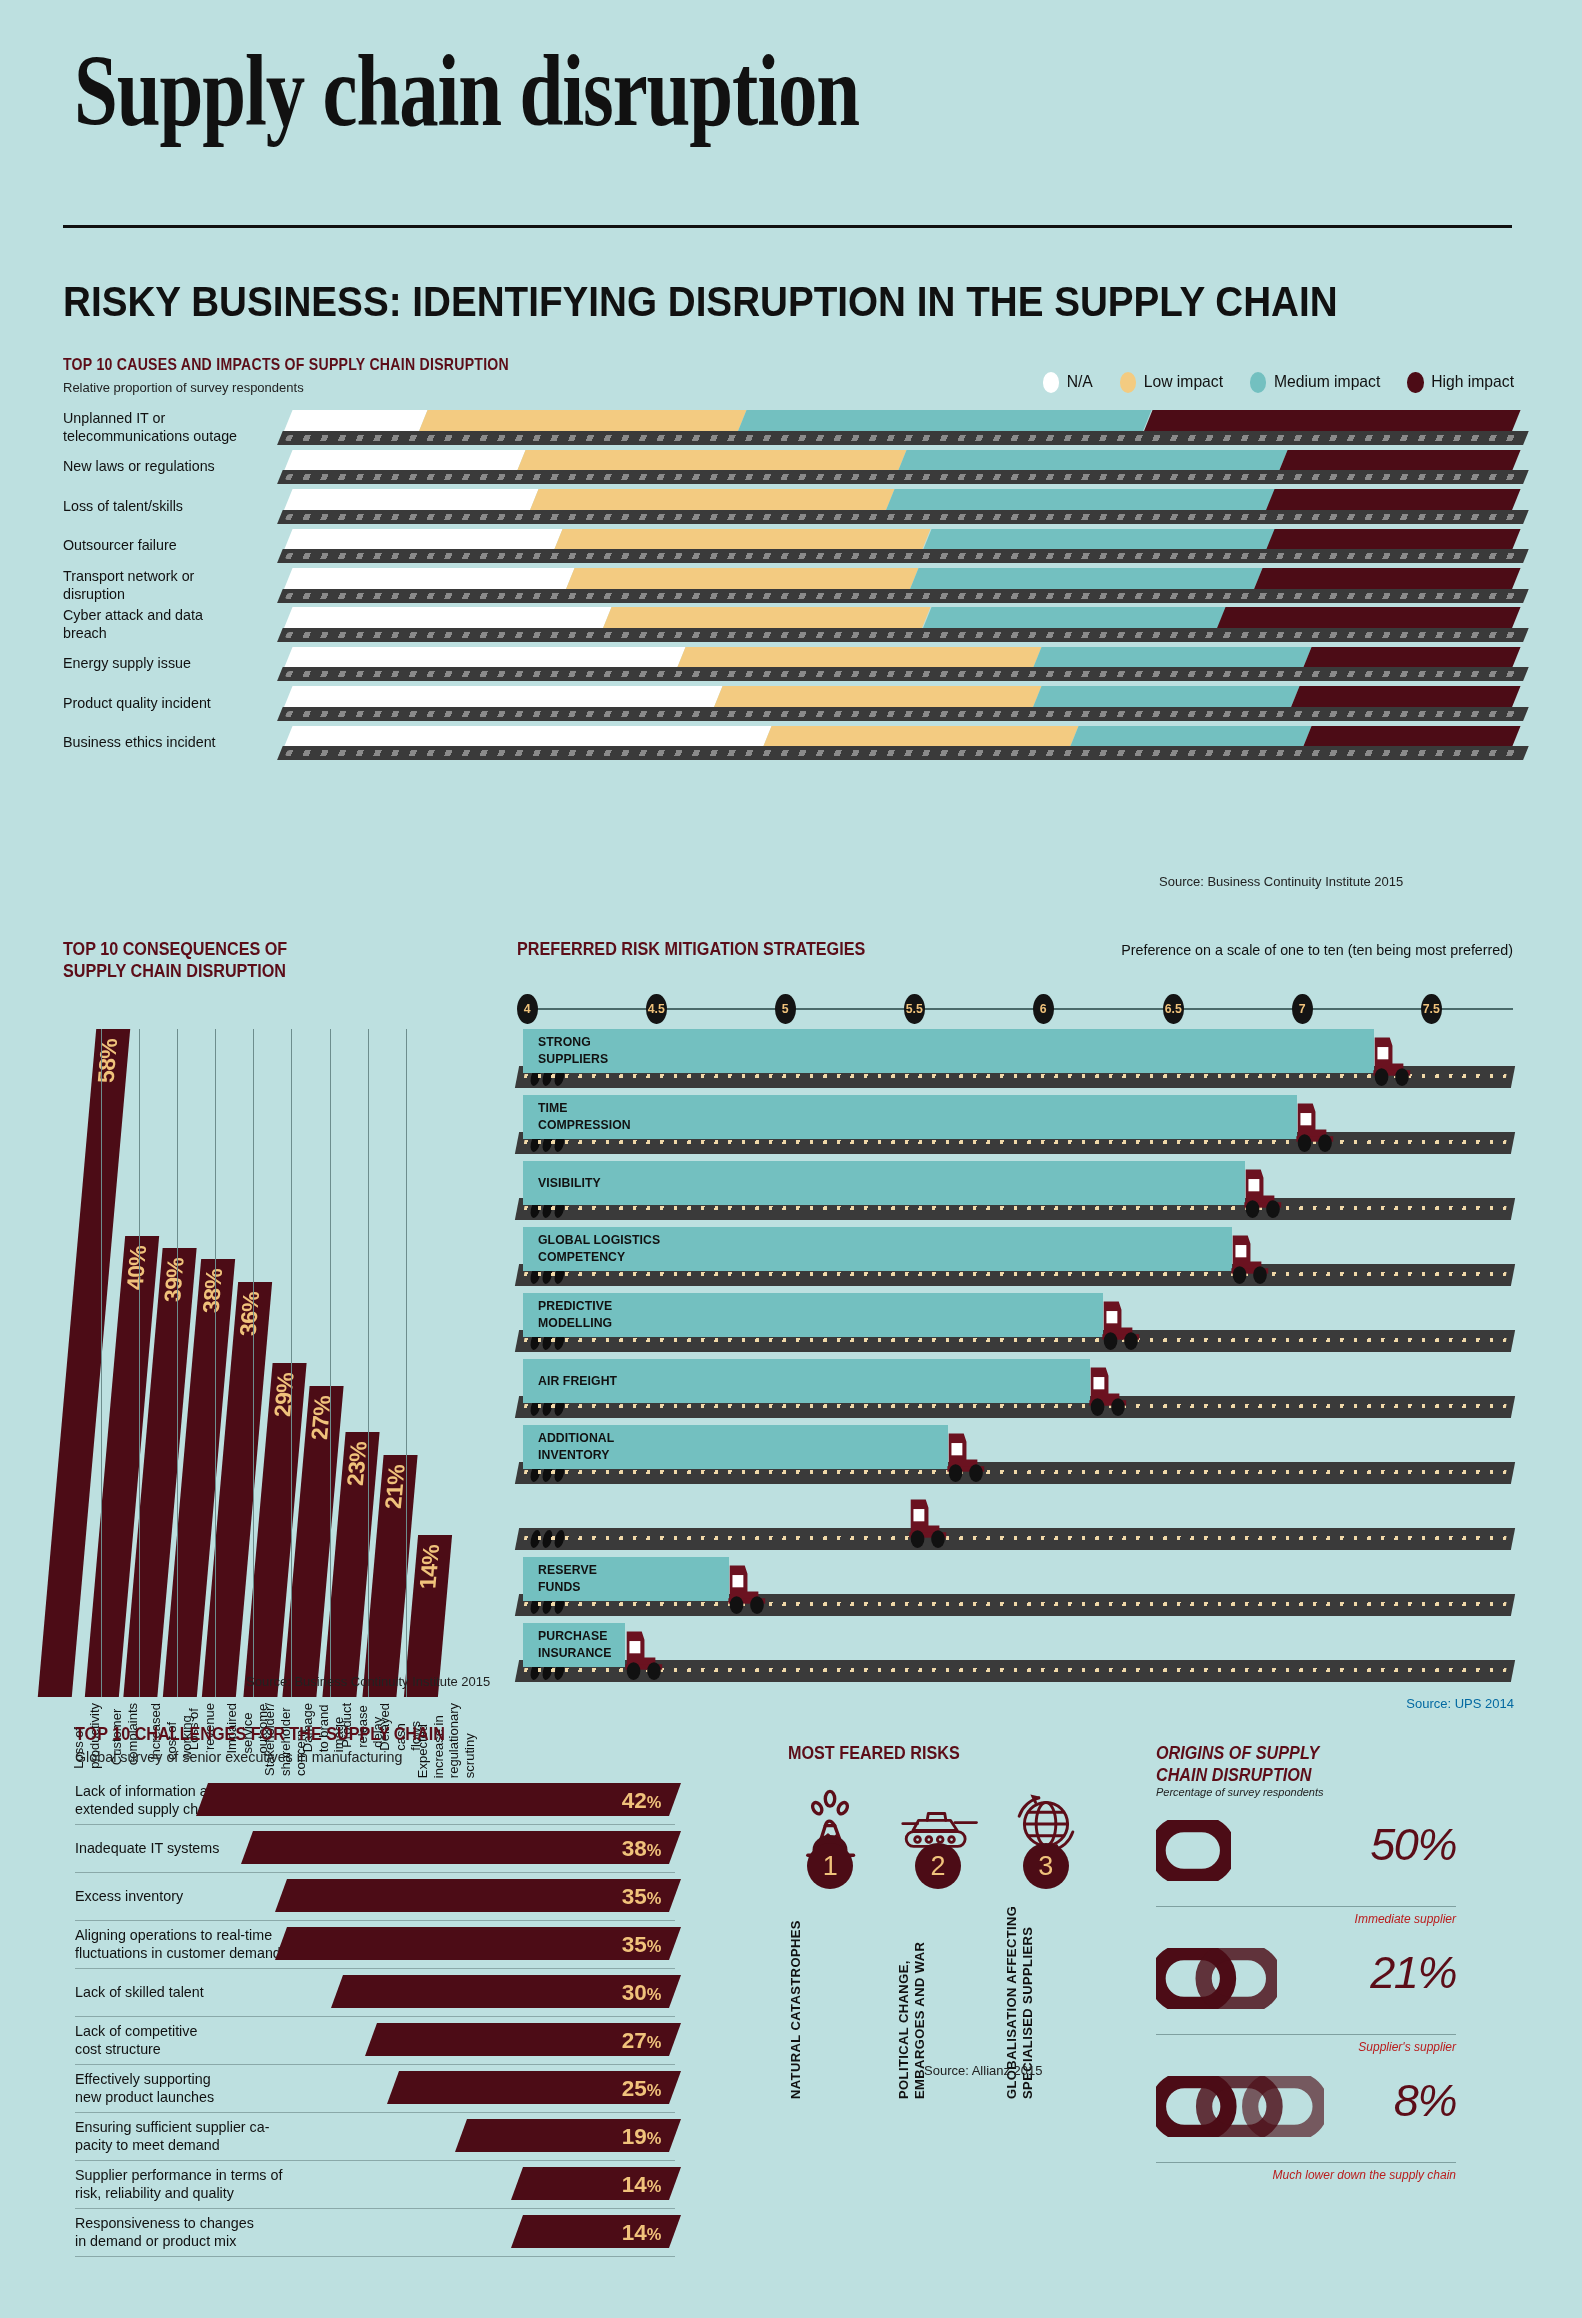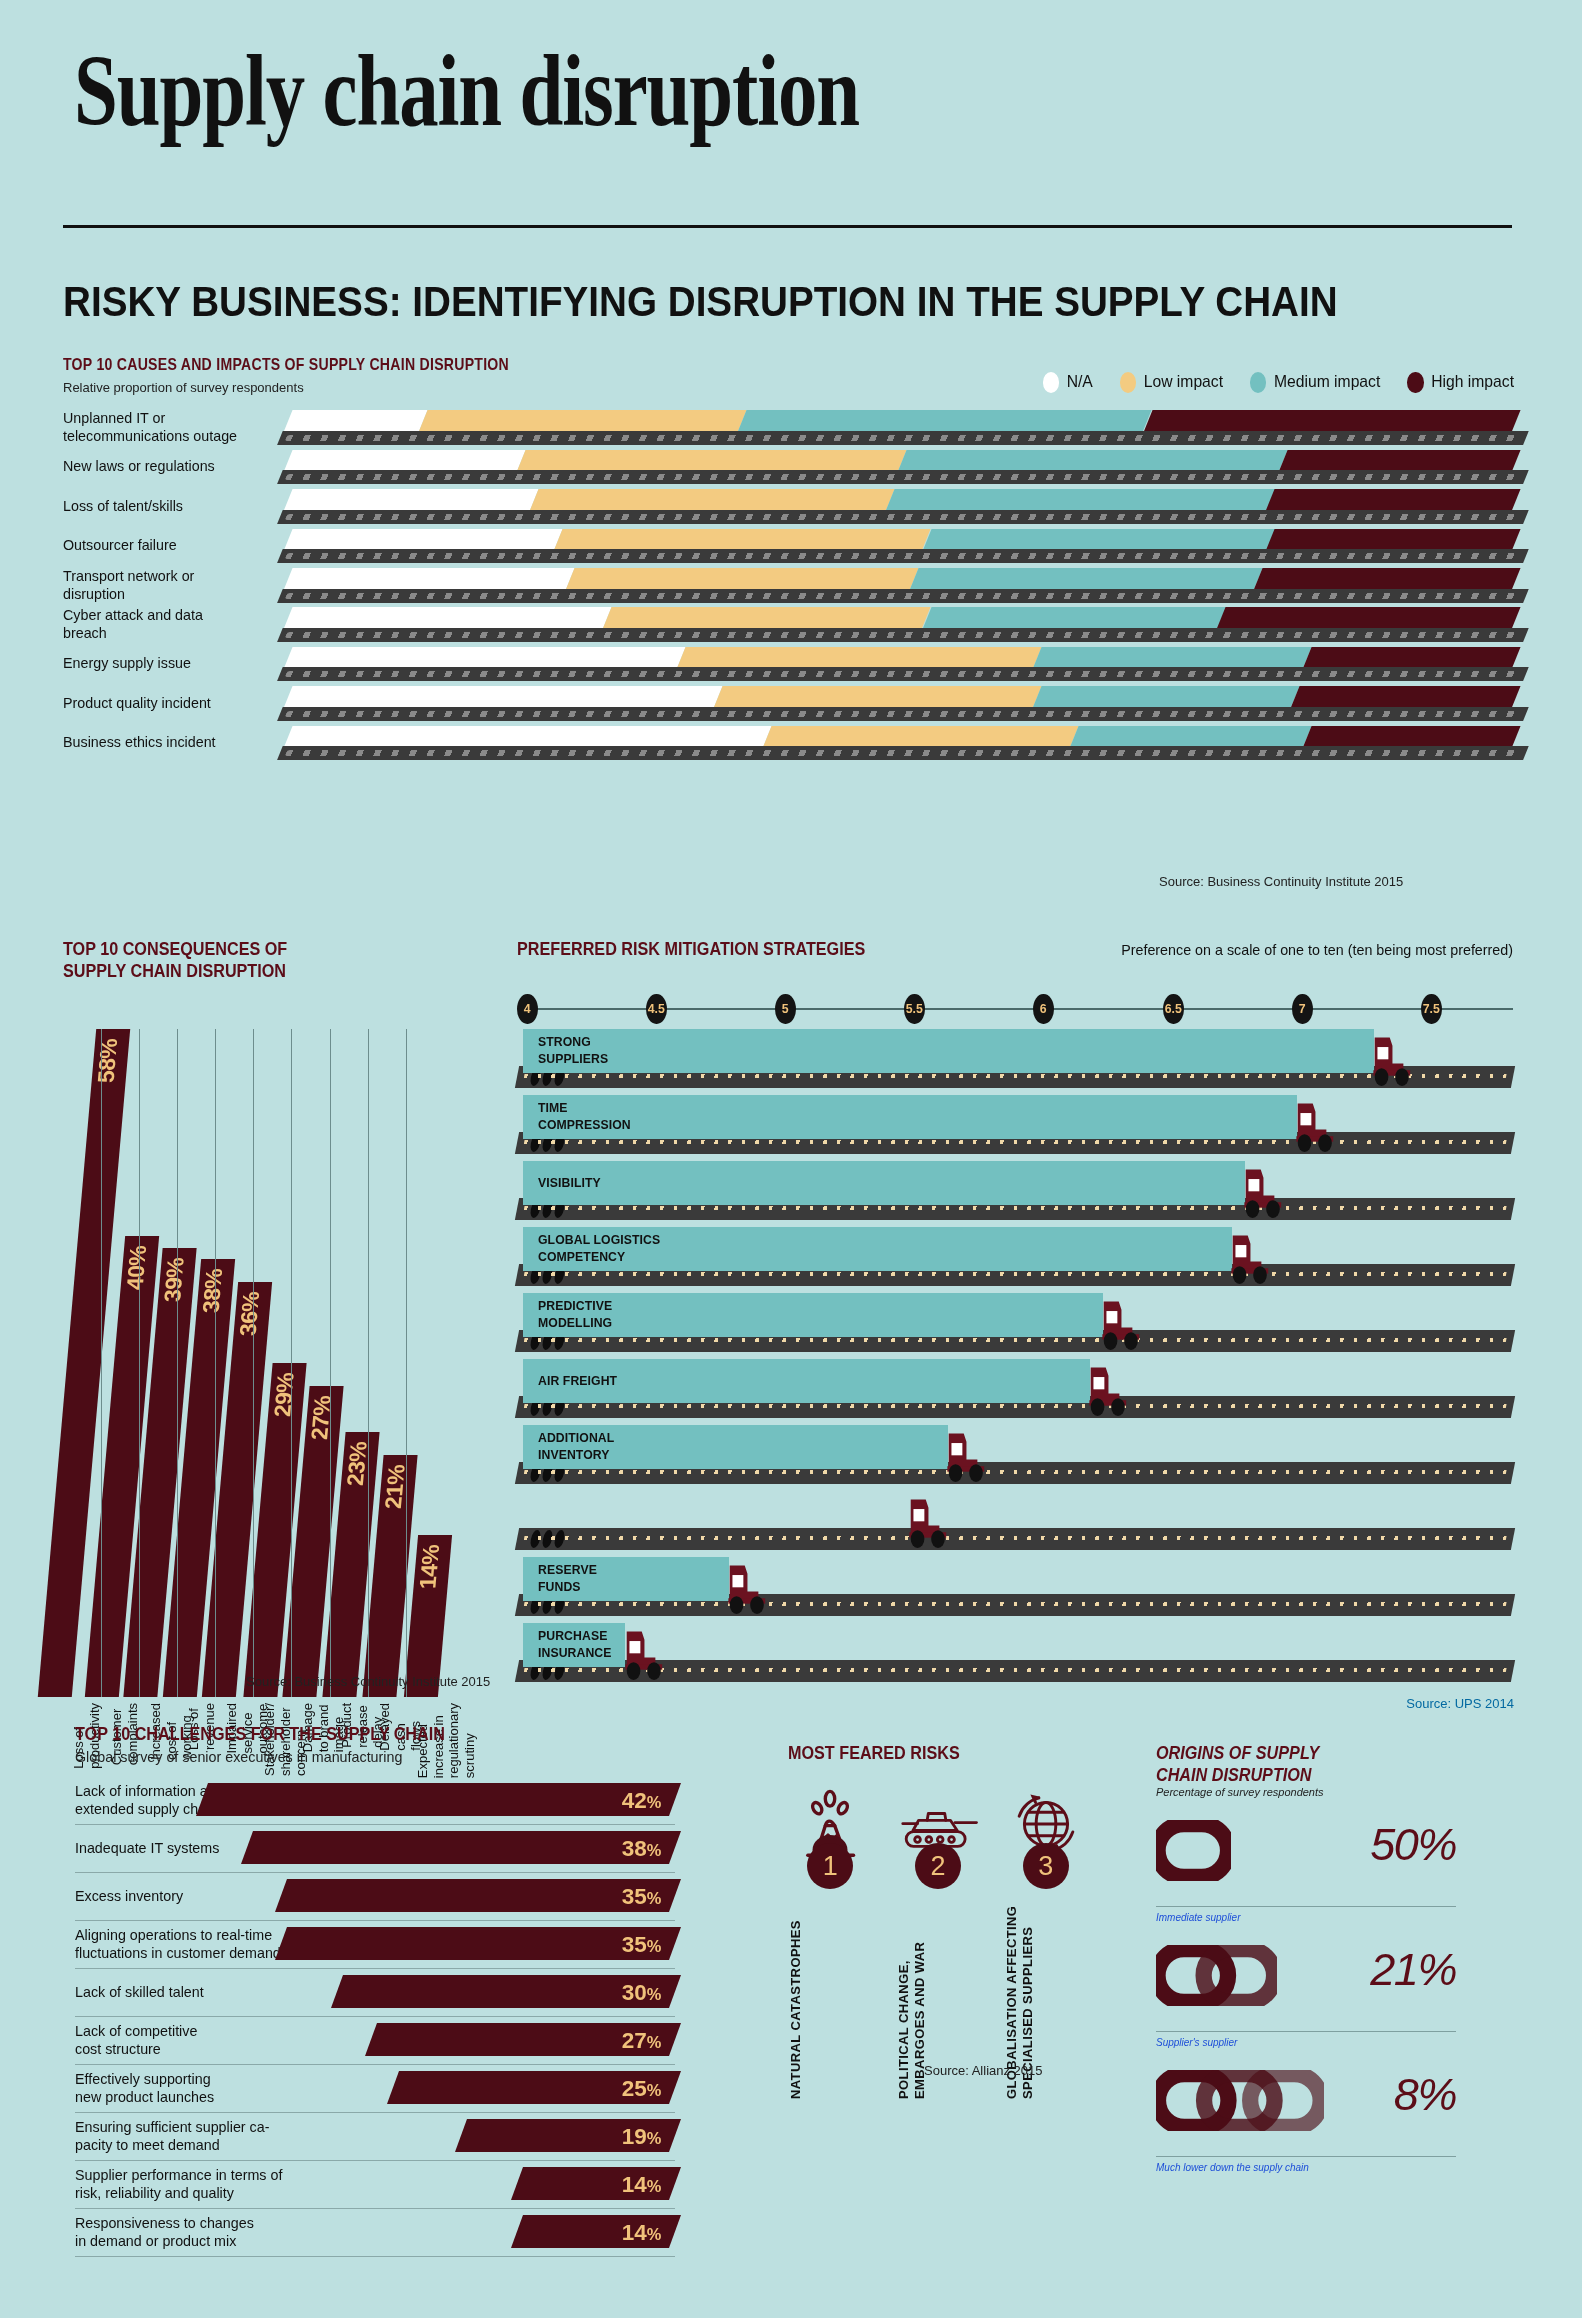--- a/index.html
+++ b/index.html
@@ -173,21 +173,21 @@
   .orig{position:absolute;left:1156px;top:1742px;width:300px;font-style:italic;}
   .orig-h{font-size:18.4px;font-weight:700;line-height:1.18;color:#5c0d18;
     transform:scaleX(0.88);transform-origin:left center;}
   .orig-sub{font-size:11px;color:#222;margin-top:1px;}
   .orig-row{position:relative;height:98px;border-bottom:1px solid #7fa0a0;}
   .orig-links{position:absolute;left:0;top:12.3px;height:60px;}
   .orig-pct{
     position:absolute;right:0;top:11px;font-size:45px;color:#5c0d18;font-weight:400;
     letter-spacing:-1.4px;
   }
-  .orig-cap{font-size:10px;color:#1d4ed8;margin:5.5px 0 9.5px;}
+  .orig-cap{font-size:12px;color:#b91c1c;margin:5.5px 0 9.5px;text-align:right;}
 
   .srcA{position:absolute;left:1159px;top:874px;font-size:13px;color:#222;}
   .srcB{position:absolute;left:246px;top:1674px;font-size:13px;color:#222;}
   .srcC{position:absolute;right:68px;top:1664px;font-size:13px;color:#0369a1;margin-top:32px;}
 </style>
 </head>
 <body>
 
 <div class="page">
 

